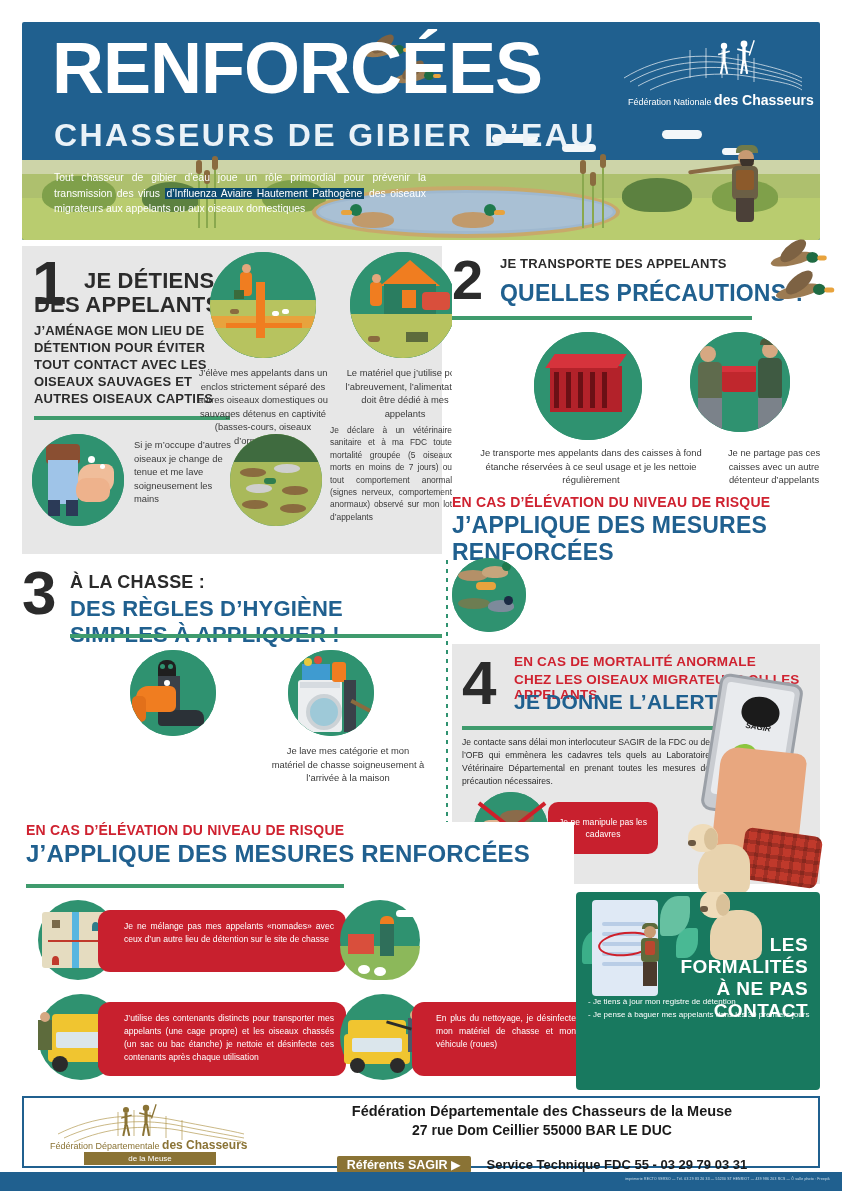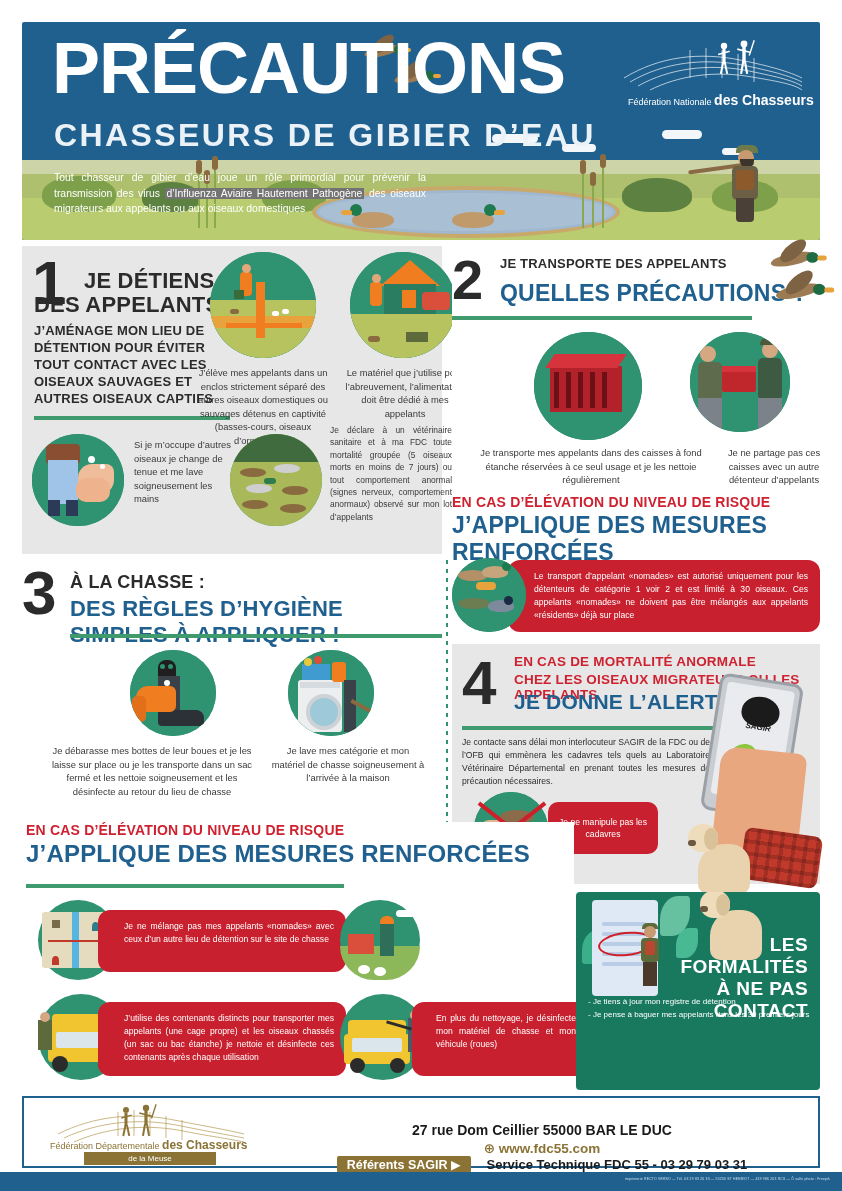--- a/index.html
+++ b/index.html
@@ -26,21 +26,21 @@
   }
   .hdr-sub{
     position:absolute;left:32px;top:96px;
     font-size:32px;line-height:34px;font-weight:bold;color:#eaf2f8;
     letter-spacing:2.4px;
   }
   .hdr-intro{
     position:absolute;left:32px;top:148px;width:372px;
     font-size:10.4px;line-height:15.5px;color:#ffffff;text-align:justify;
   }
-  .hl-green{background:#737373;padding:0 2px;color:#ffffff;}
+  .hl-green{background:#0c4a6e;padding:0 2px;color:#ffffff;}
   
   .fnc-logo{position:absolute;right:14px;top:16px;width:186px;height:76px;}
   .fnc-logo .fnc-text{
     position:absolute;left:8px;bottom:6px;width:178px;text-align:center;
     color:#ffffff;font-size:9px;white-space:nowrap;
   }
   .fnc-text b{font-size:14px;font-weight:bold;}
   
   .scene{position:absolute;left:0;bottom:0;width:798px;height:112px;overflow:hidden;}
   .sky{position:absolute;inset:0;background:#20608f;}
@@ -277,21 +277,21 @@
         <span class="hd"></span>
         <span class="bl"></span>
     </div>
     <div class="flying-duck" style="left:368px;top:44px;">
       <span class="body"></span>
         <span class="wing"></span>
         <span class="hd"></span>
         <span class="bl"></span>
     </div>
 
-    <div class="hdr-title">PRÉCAUTIONS</div>
+    <div class="hdr-title">RENFORCÉES</div>
     <div class="hdr-sub">CHASSEURS DE GIBIER D’EAU</div>
     <div class="hdr-intro">
       <span>Tout chasseur de gibier d’eau joue un rôle primordial pour prévenir la transmission des virus </span><span class="hl-green">d’Influenza Aviaire Hautement Pathogène</span><span> des oiseaux migrateurs aux appelants ou aux oiseaux domestiques</span>
     </div>
 
     <div class="fnc-logo">
       <svg viewBox="0 0 186 58" width="186" height="58">
         <g stroke="#ffffff" stroke-width="0.7" fill="none" opacity="0.95">
           <path d="M4 40 C40 18 80 14 120 22 C150 28 170 34 182 40"></path>
           <path d="M10 44 C44 24 84 20 122 27 C152 33 170 38 182 44"></path>
@@ -424,21 +424,20 @@
       <div style="position:absolute;left:32px;top:34px;width:34px;height:6px;background:#d6333c"></div>
     </div>
     <div class="cap-txt s2-cap1">Je transporte mes appelants dans des caisses à fond étanche réservées à ce seul usage et je les nettoie régulièrement</div>
     <div class="cap-txt s2-cap2">Je ne partage pas ces caisses avec un autre détenteur d’appelants</div>
 
     <div class="ttl-red s2-red1">EN CAS D’ÉLÉVATION DU NIVEAU DE RISQUE</div>
     <div class="ttl-blue s2-blue1">J’APPLIQUE DES MESURES RENFORCÉES</div>
   </div>
 
   <div class="panel s2b">
-    <div class="m-box s2b-box">Le transport d’appelant «nomades» est autorisé uniquement pour les détenteurs de catégorie 1 voir 2 et est limité à 30 oiseaux. Ces appelants «nomades» ne doivent pas être mélangés aux appelants «résidents» déjà sur place</div>
     <div class="circ s2b-c">
       <div style="position:absolute;inset:0;background:#2f9270"></div>
       <div style="position:absolute;left:6px;top:12px;width:30px;height:11px;background:#b49068;border-radius:50%"></div>
       <div style="position:absolute;left:30px;top:8px;width:26px;height:12px;background:#c6a57c;border-radius:50% 50% 40% 40%"></div>
       <div style="position:absolute;left:50px;top:4px;width:9px;height:9px;background:#1f7a4d;border-radius:50%"></div>
       <div style="position:absolute;left:6px;top:40px;width:32px;height:11px;background:#6d7d52;border-radius:50%"></div>
       <div style="position:absolute;left:36px;top:42px;width:26px;height:12px;background:#7d8a9b;border-radius:50% 50% 40% 40%"></div>
       <div style="position:absolute;left:52px;top:38px;width:9px;height:9px;background:#1b2a44;border-radius:50%"></div>
       <div style="position:absolute;left:24px;top:24px;width:20px;height:8px;background:#e8a33d;border-radius:4px"></div>
     </div>
@@ -468,21 +467,20 @@
       <div style="position:absolute;left:10px;top:30px;width:44px;height:52px;background:#eceef0;border-radius:3px"></div>
       <div style="position:absolute;left:18px;top:44px;width:28px;height:28px;background:#9ec9d8;border-radius:50%;border:4px solid #ccd2d6"></div>
       <div style="position:absolute;left:12px;top:32px;width:40px;height:6px;background:#d6dbe0"></div>
       <div style="position:absolute;left:14px;top:14px;width:28px;height:16px;background:#3f9bd0"></div>
       <div style="position:absolute;left:16px;top:8px;width:8px;height:8px;background:#e8c83d;border-radius:50%"></div>
       <div style="position:absolute;left:26px;top:6px;width:8px;height:8px;background:#d94f3c;border-radius:50%"></div>
       <div style="position:absolute;left:44px;top:12px;width:14px;height:20px;background:#f07d20;border-radius:3px"></div>
       <div style="position:absolute;left:56px;top:30px;width:12px;height:52px;background:#3a4149"></div>
       <div style="position:absolute;left:62px;top:54px;width:22px;height:4px;background:#8a6b3f;transform:rotate(28deg)"></div>
     </div>
-    <div class="cap-txt s3-cap1">Je débarasse mes bottes de leur boues et je les laisse sur place ou je les transporte dans un sac fermé et les nettoie soigneusement et les désinfecte au retour du lieu de chasse</div>
     <div class="cap-txt s3-cap2">Je lave mes catégorie et mon matériel de chasse soigneusement à l’arrivée à la maison</div>
   </div>
 
   <div class="panel sec4">
     <div class="num s4-num">4</div>
     <div class="ttl-red s4-t1">EN CAS DE MORTALITÉ ANORMALE</div>
     <div class="ttl-red s4-t2">CHEZ LES OISEAUX MIGRATEURS OU LES APPELANTS</div>
     <div class="ttl-blue s4-t3">JE DONNE L’ALERTE !</div>
     <div class="rule s4-rule"></div>
     <div class="s4-body">Je contacte sans délai mon interlocuteur SAGIR de la FDC ou de l’OFB qui emmènera les cadavres tels quels au Laboratoire Vétérinaire Départemental en prenant toutes les mesures de précaution nécessaires.</div>
@@ -631,25 +629,22 @@
           <rect x="97" y="20" width="2" height="12" transform="rotate(-10 98 26)"></rect>
           <rect x="103" y="0" width="1.3" height="15" transform="rotate(18 104 8)"></rect>
         </g>
       </svg>
       <div class="lt">
         <span>Fédération Départementale</span>
         <b>des Chasseurs</b>
       </div>
       <div class="bar">de la Meuse</div>
     </div>
+    <div class="f-name">Fédération Départementale des Chasseurs de la Meuse</div>
     <div class="f-addr">27 rue Dom Ceillier 55000 BAR LE DUC</div>
-    <div class="f-web">
-      <span>⊕</span>
-      <span>www.fdc55.com</span>
-    </div>
     <div class="f-row">
       <span class="f-btn">Référents SAGIR  ▶</span>
       <span class="f-svc">Service Technique FDC 55 - 03 29 79 03 31</span>
     </div>
   </div>
 
   <div class="bluebar"></div>
   <div class="credit">imprimerie RECTO VERSO — Tél. 03 29 83 20 33 — 55230 ST HENRIOT — 439 986 203 RCS — Ô salle photo : Freepik</div>
 
 </div>

